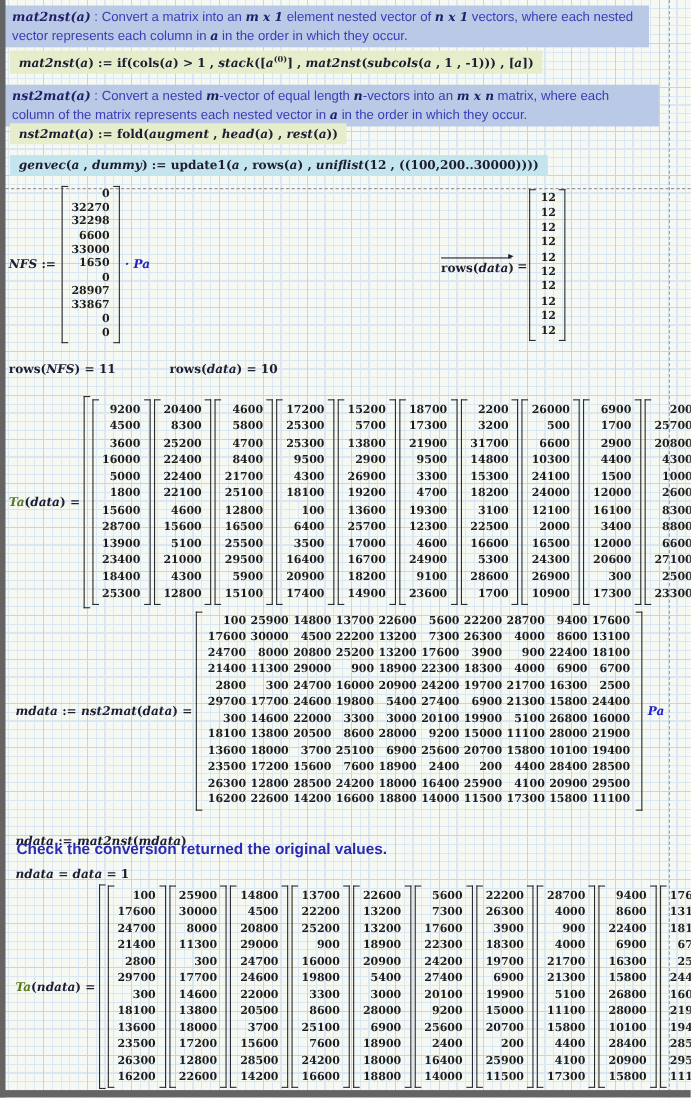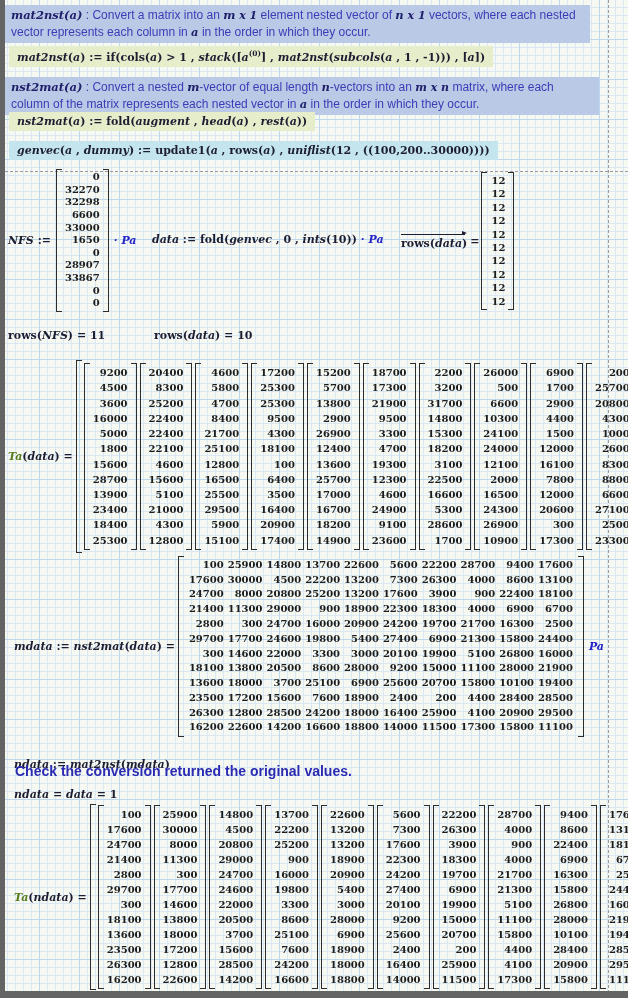--- a/index.html
+++ b/index.html
@@ -96,23 +96,20 @@
           <div class="cell">28907</div>
           <div class="cell">33867</div>
           <div class="cell">0</div>
           <div class="cell">0</div>
         </span>
       <span class="brk r"></span>
     </span>
     <span class="unit"><span class="tk-u">· Pa</span></span>
   </div>
 
-  <div class="region mexpr" style="left:152px;top:233px;">
-    <span><span class="tk-v">data</span><span class="tk-r"> := </span><span class="tk-r">fold</span><span class="tk-r">(</span><span class="tk-v">genvec</span><span class="tk-r"> , 0 , </span><span class="tk-v">ints</span><span class="tk-r">(10)</span><span class="tk-r">)</span><span class="tk-r"> </span><span class="tk-u">· Pa</span></span>
-  </div>
 
   <div class="region mrow mexpr" style="left:401px;top:172px;height:138px;">
     <span class="vec-wrap">
       <span class="vec-line"></span>
       <span><span class="tk-r">rows</span><span class="tk-r">(</span><span class="tk-v">data</span><span class="tk-r">)</span></span>
     </span>
     <span><span class="tk-r"> = </span></span>
     <span class="gap" style="width:2px;"></span>
     <span class="mrow rows-vec">
       <span class="brk l"></span>
@@ -218,21 +215,21 @@
           <div class="brk r"></div>
         </div>
         <div class="vcol">
           <div class="brk l"></div>
           <div class="vnums">
             <div class="cell">15200</div>
             <div class="cell">5700</div>
             <div class="cell">13800</div>
             <div class="cell">2900</div>
             <div class="cell">26900</div>
-            <div class="cell">12400</div>
+            <div class="cell">19200</div>
             <div class="cell">13600</div>
             <div class="cell">25700</div>
             <div class="cell">17000</div>
             <div class="cell">16700</div>
             <div class="cell">18200</div>
             <div class="cell">14900</div>
           </div>
           <div class="brk r"></div>
         </div>
         <div class="vcol">
@@ -292,21 +289,21 @@
         <div class="vcol">
           <div class="brk l"></div>
           <div class="vnums">
             <div class="cell">6900</div>
             <div class="cell">1700</div>
             <div class="cell">2900</div>
             <div class="cell">4400</div>
             <div class="cell">1500</div>
             <div class="cell">12000</div>
             <div class="cell">16100</div>
-            <div class="cell">7800</div>
+            <div class="cell">3400</div>
             <div class="cell">12000</div>
             <div class="cell">20600</div>
             <div class="cell">300</div>
             <div class="cell">17300</div>
           </div>
           <div class="brk r"></div>
         </div>
         <div class="vcol">
           <div class="brk l"></div>
           <div class="vnums">

